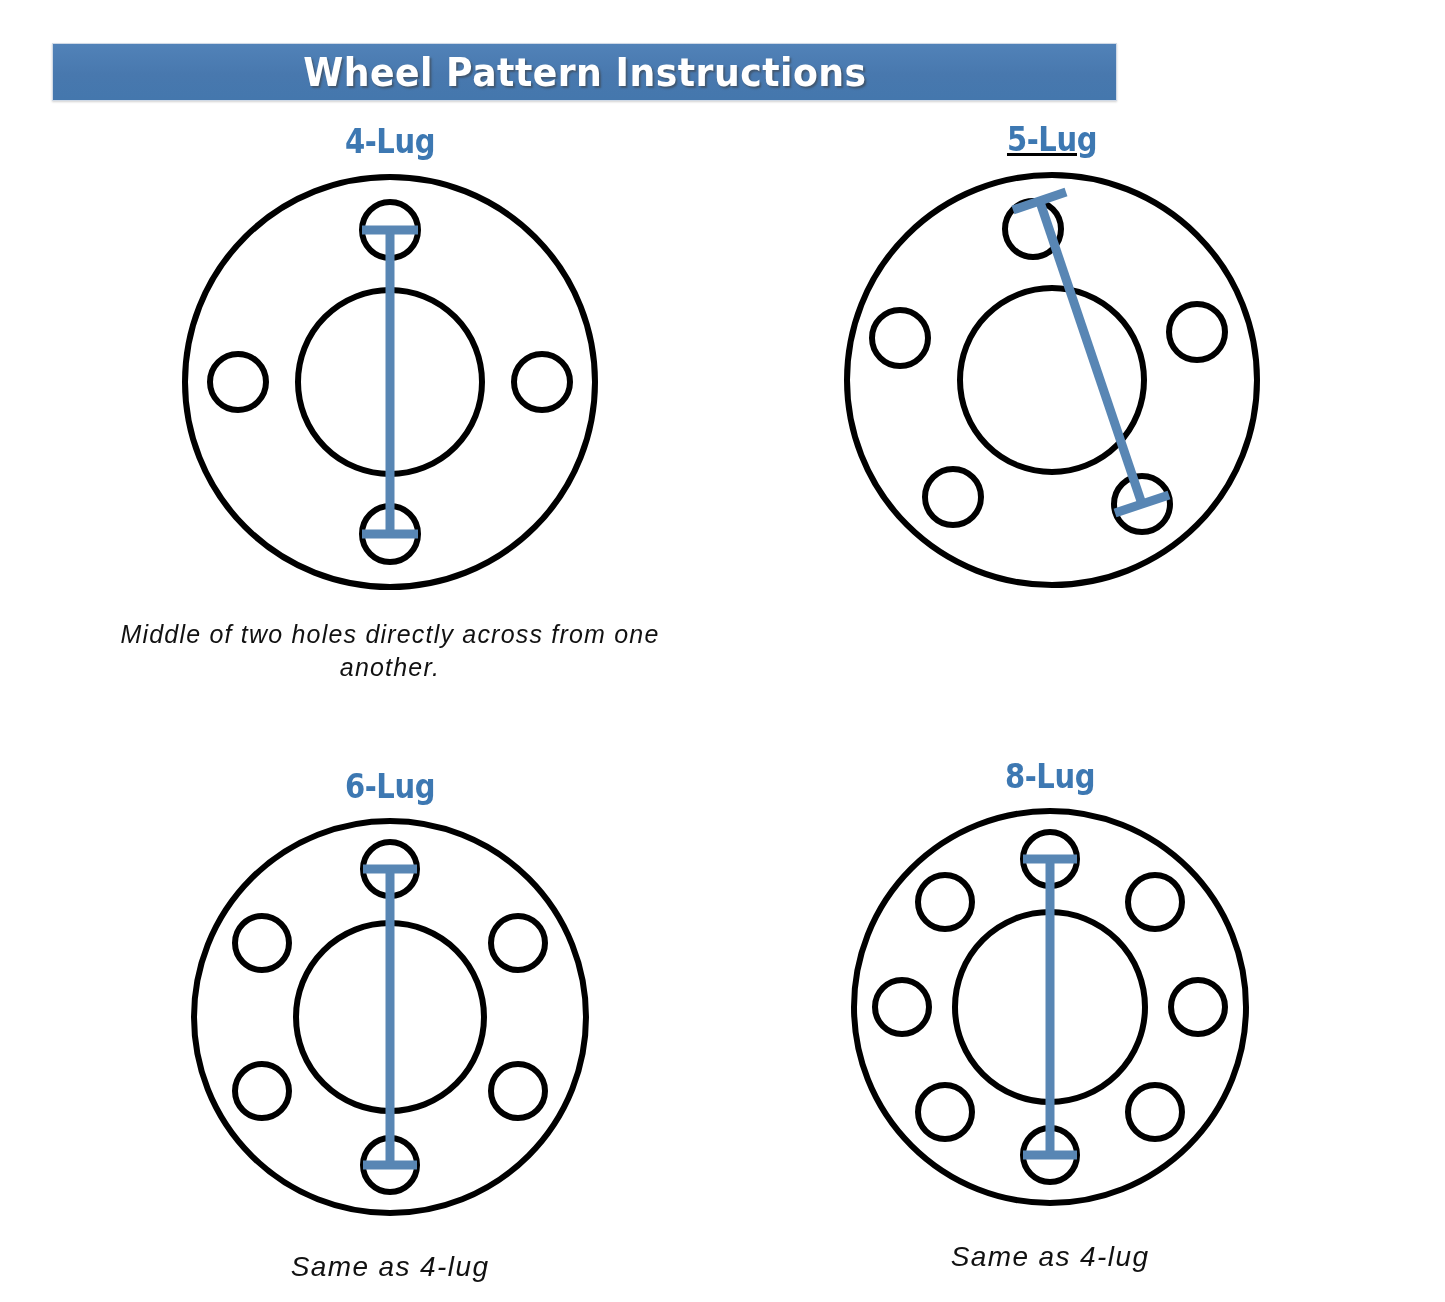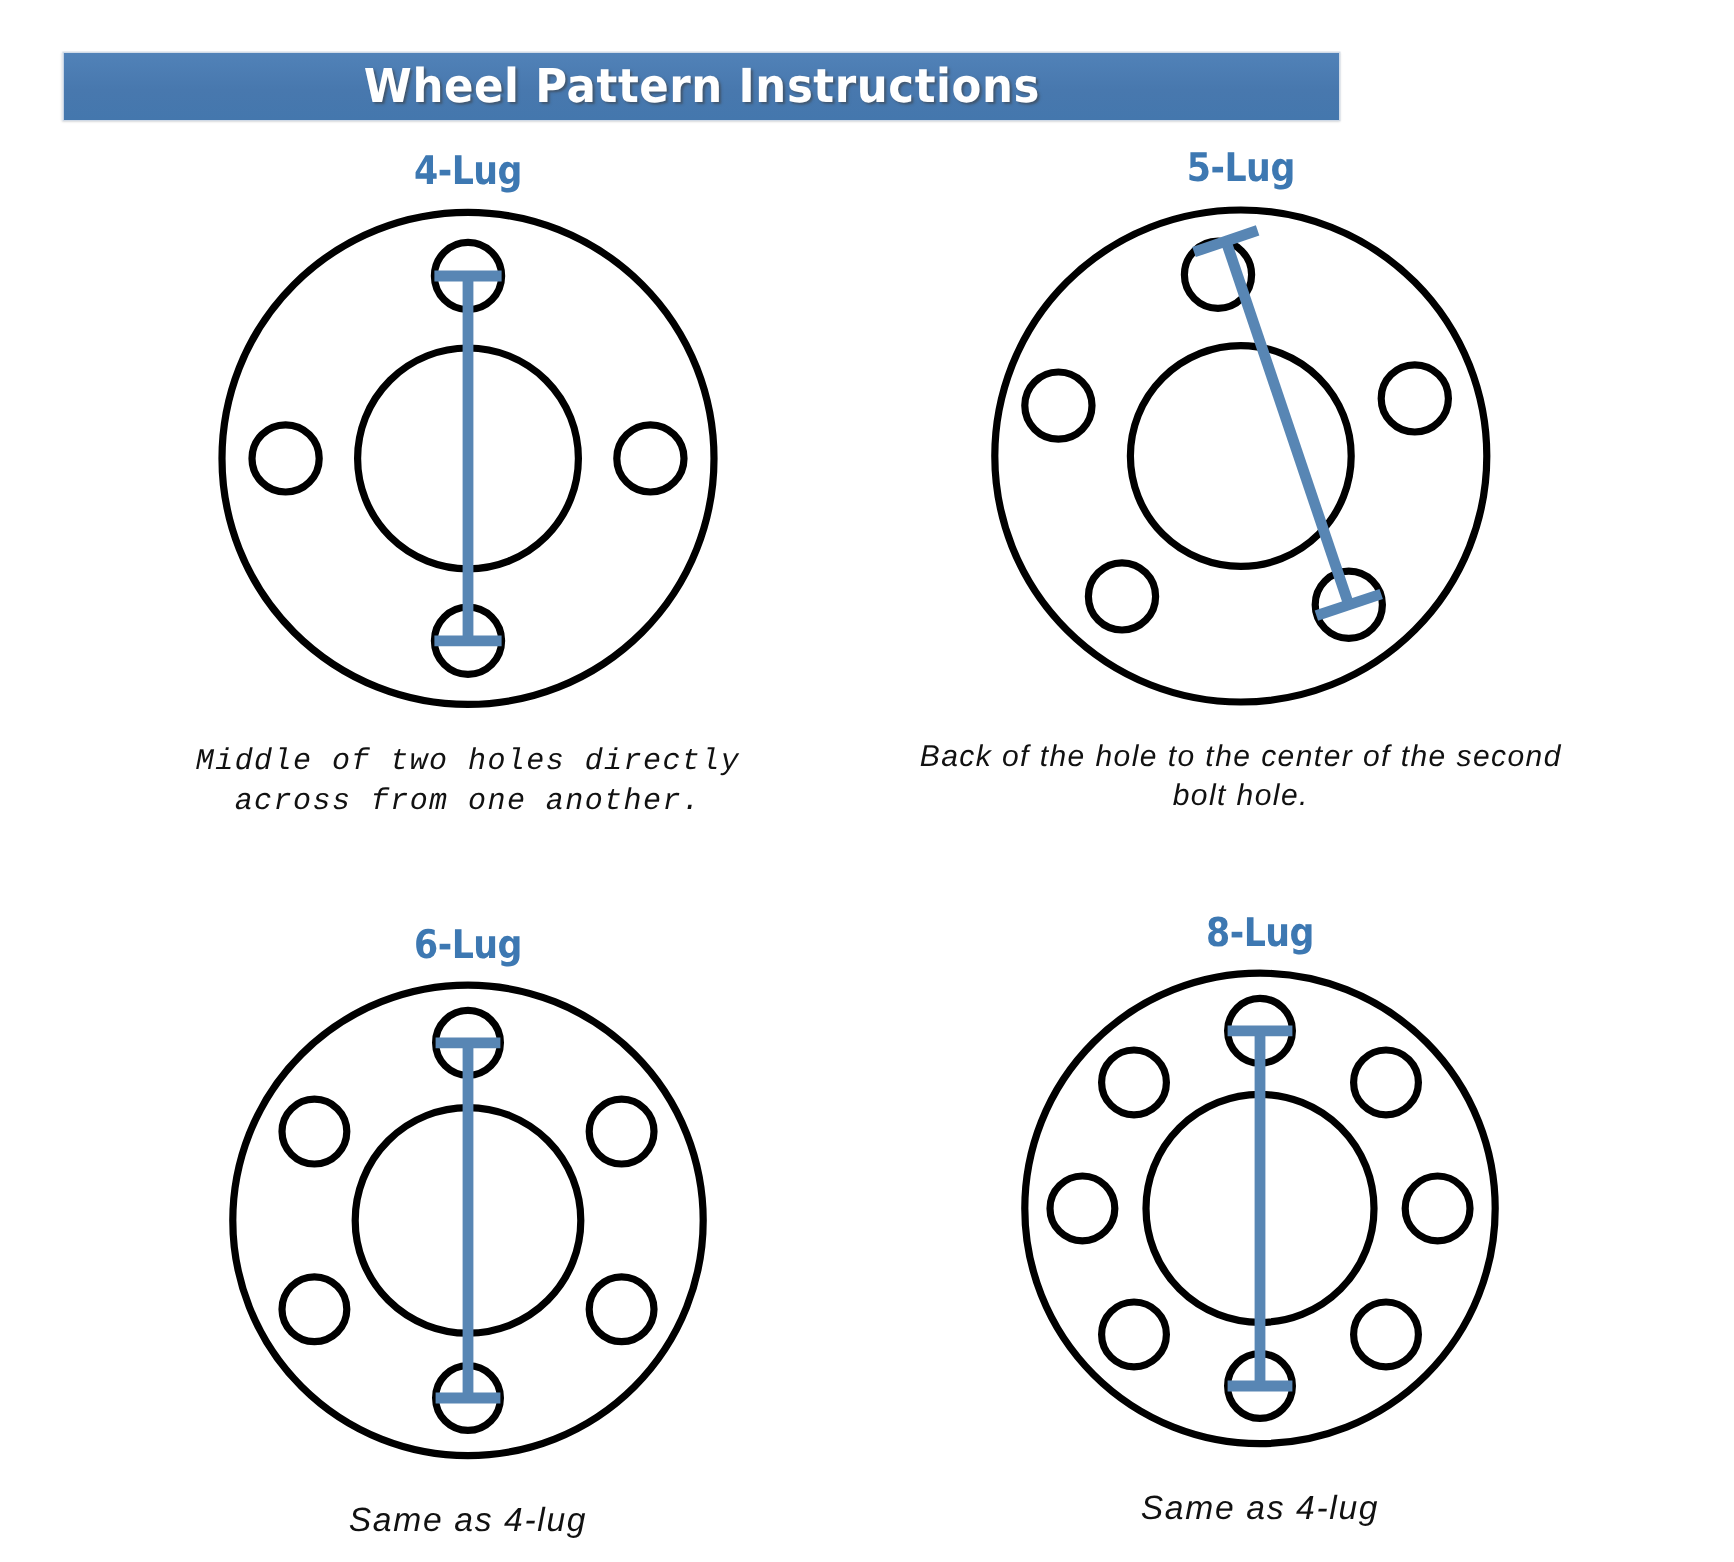--- a/index.html
+++ b/index.html
@@ -40,21 +40,21 @@
     transform: scaleX(0.93);
     white-space: nowrap;
   }
 
   
   .panel {
     position: absolute;
     width: 620px;
   }
   #panel-4lug { left: 80px;  top: 124px; }
-  #panel-5lug { left: 724px; top: 122px; }
+  #panel-5lug { left: 742px; top: 122px; text-decoration: underline; }
   #panel-6lug { left: 80px;  top: 769px; }
   #panel-8lug { left: 740px; top: 759px; }
 
   .panel-heading {
     text-align: center;
     font-family: "DejaVu Sans", sans-serif;
     font-weight: bold;
     font-size: 33px;
     color: #3d78b2;
     letter-spacing: -0.5px;
@@ -80,21 +80,21 @@
     line-height: 1.32;
     margin: 10px auto 0 auto;
     max-width: 560px;
   }
   .caption-short {
     font-size: 28px;
     letter-spacing: 1.4px;
   }
 
   
-  #panel-4lug .panel-caption { margin-top: 16px; font-family: Liberation Mono, monospace; }
+  #panel-4lug .panel-caption { margin-top: 16px; }
   #panel-5lug .panel-caption { margin-top: 14px; }
   #panel-6lug .panel-caption { margin-top: 22px; }
   #panel-8lug .panel-caption { margin-top: 22px; }
 </style>
 </head>
 <body>
 
 <div id="header-banner">
   <div id="header-title">Wheel Pattern Instructions</div>
 </div>
@@ -132,21 +132,20 @@
       <circle cx="-99" cy="117" r="28" fill="#ffffff" stroke="#000000" stroke-width="6"></circle>
       <circle cx="-152" cy="-42" r="28" fill="#ffffff" stroke="#000000" stroke-width="6"></circle>
       <g>
 
         <line x1="-12" y1="-178" x2="90" y2="124" stroke="#5886b4" stroke-width="9"></line>
         <line x1="-39" y1="-170" x2="14" y2="-188" stroke="#5886b4" stroke-width="9"></line>
         <line x1="63" y1="133" x2="117" y2="115" stroke="#5886b4" stroke-width="9"></line>
       </g>
     </svg>
   </div>
-  <div class="panel-caption">Back of the hole to the center of the second bolt hole.</div>
 </div>
 
 <div class="panel" id="panel-6lug">
   <div class="panel-heading">6-Lug</div>
   <div class="wheel-svg-wrap">
     <svg class="wheel-svg" width="420" height="420" viewBox="-210 -210 420 420">
       <circle cx="0" cy="0" r="196" fill="#ffffff" stroke="#000000" stroke-width="6"></circle>
       <circle cx="0" cy="0" r="94" fill="#ffffff" stroke="#000000" stroke-width="6"></circle>
       <circle cx="0" cy="-148" r="27" fill="#ffffff" stroke="#000000" stroke-width="6"></circle>
       <circle cx="128" cy="-74" r="27" fill="#ffffff" stroke="#000000" stroke-width="6"></circle>

